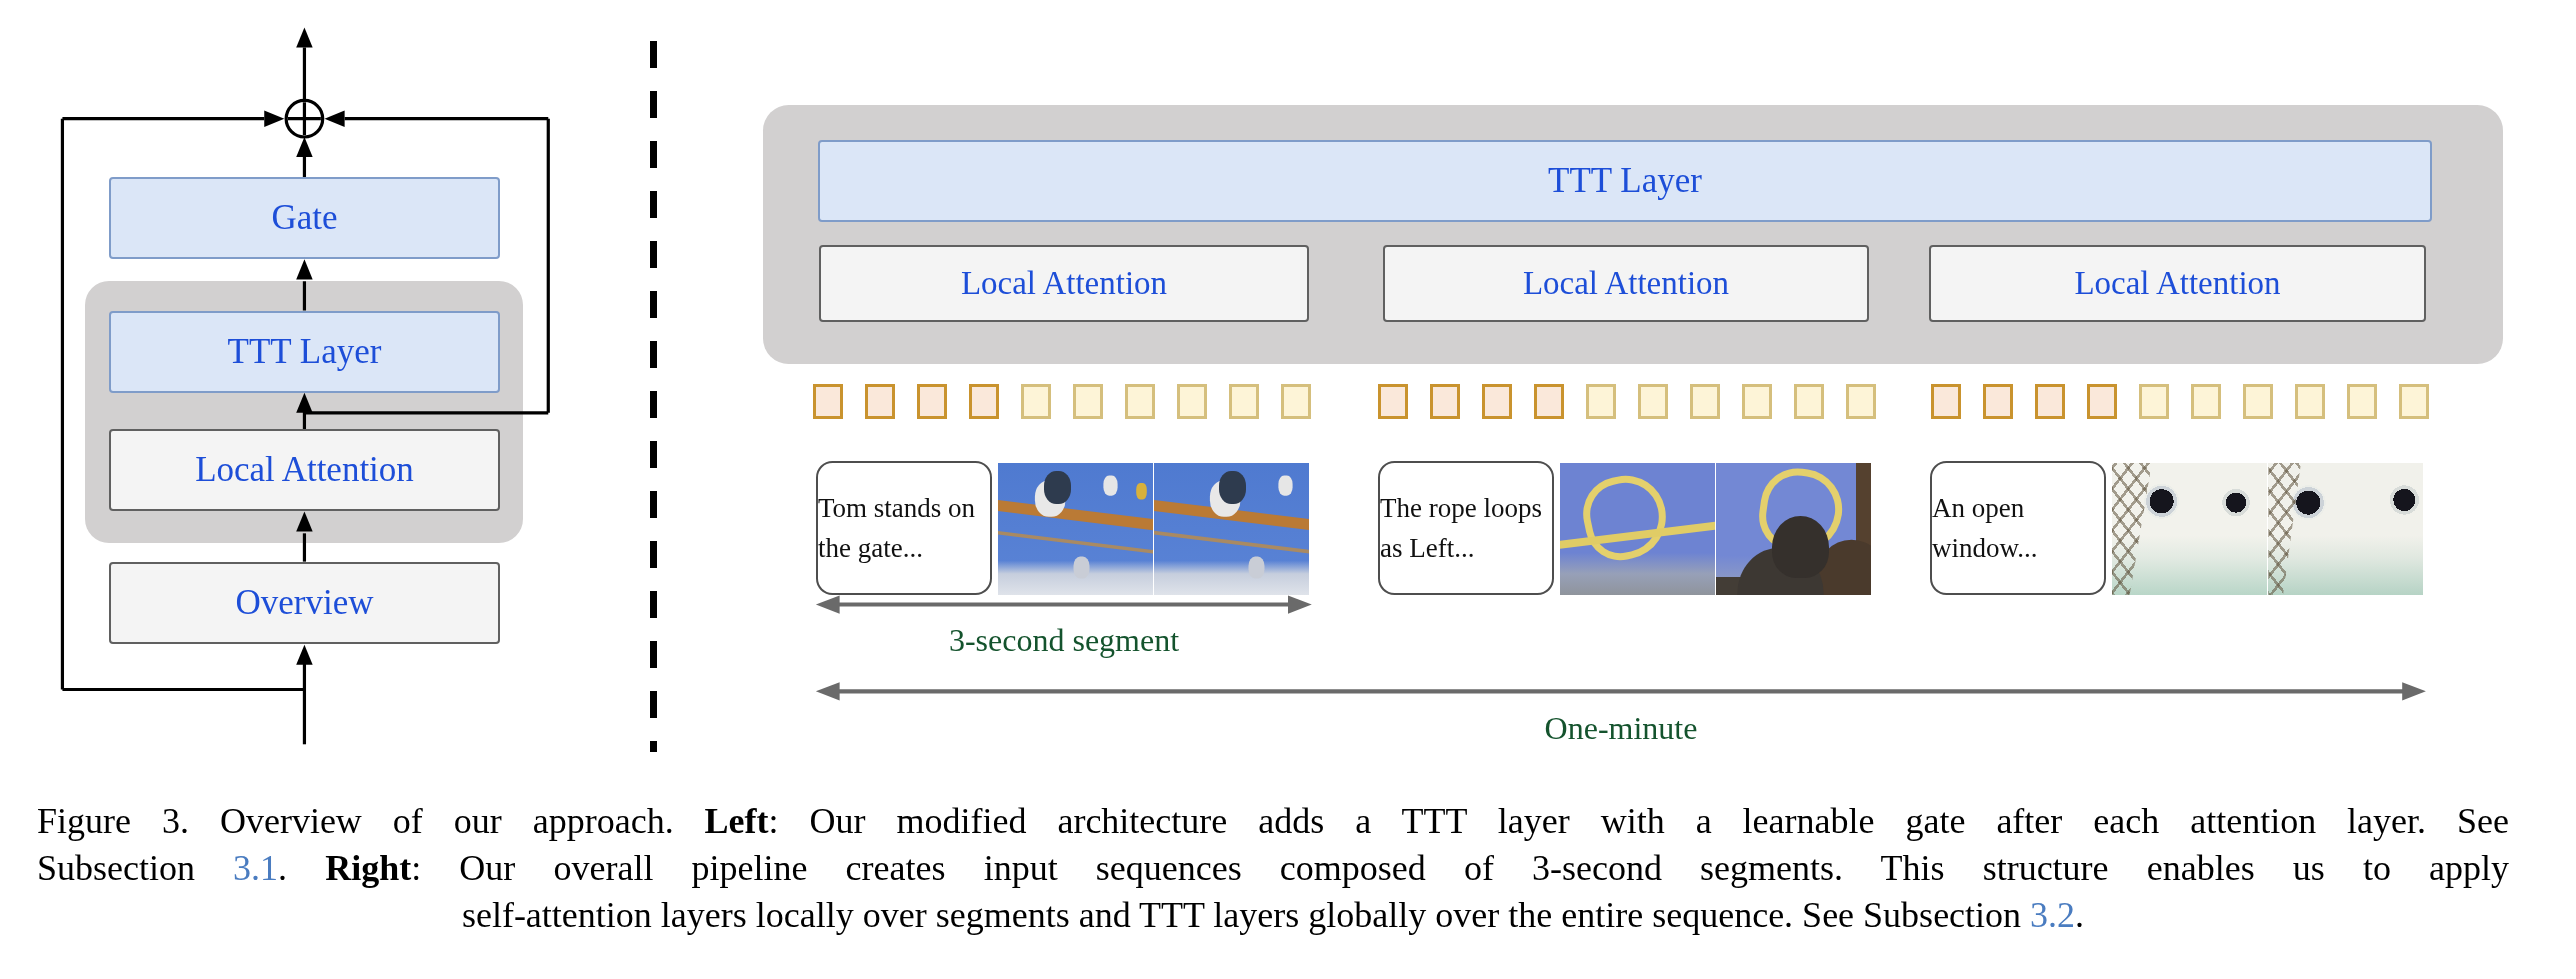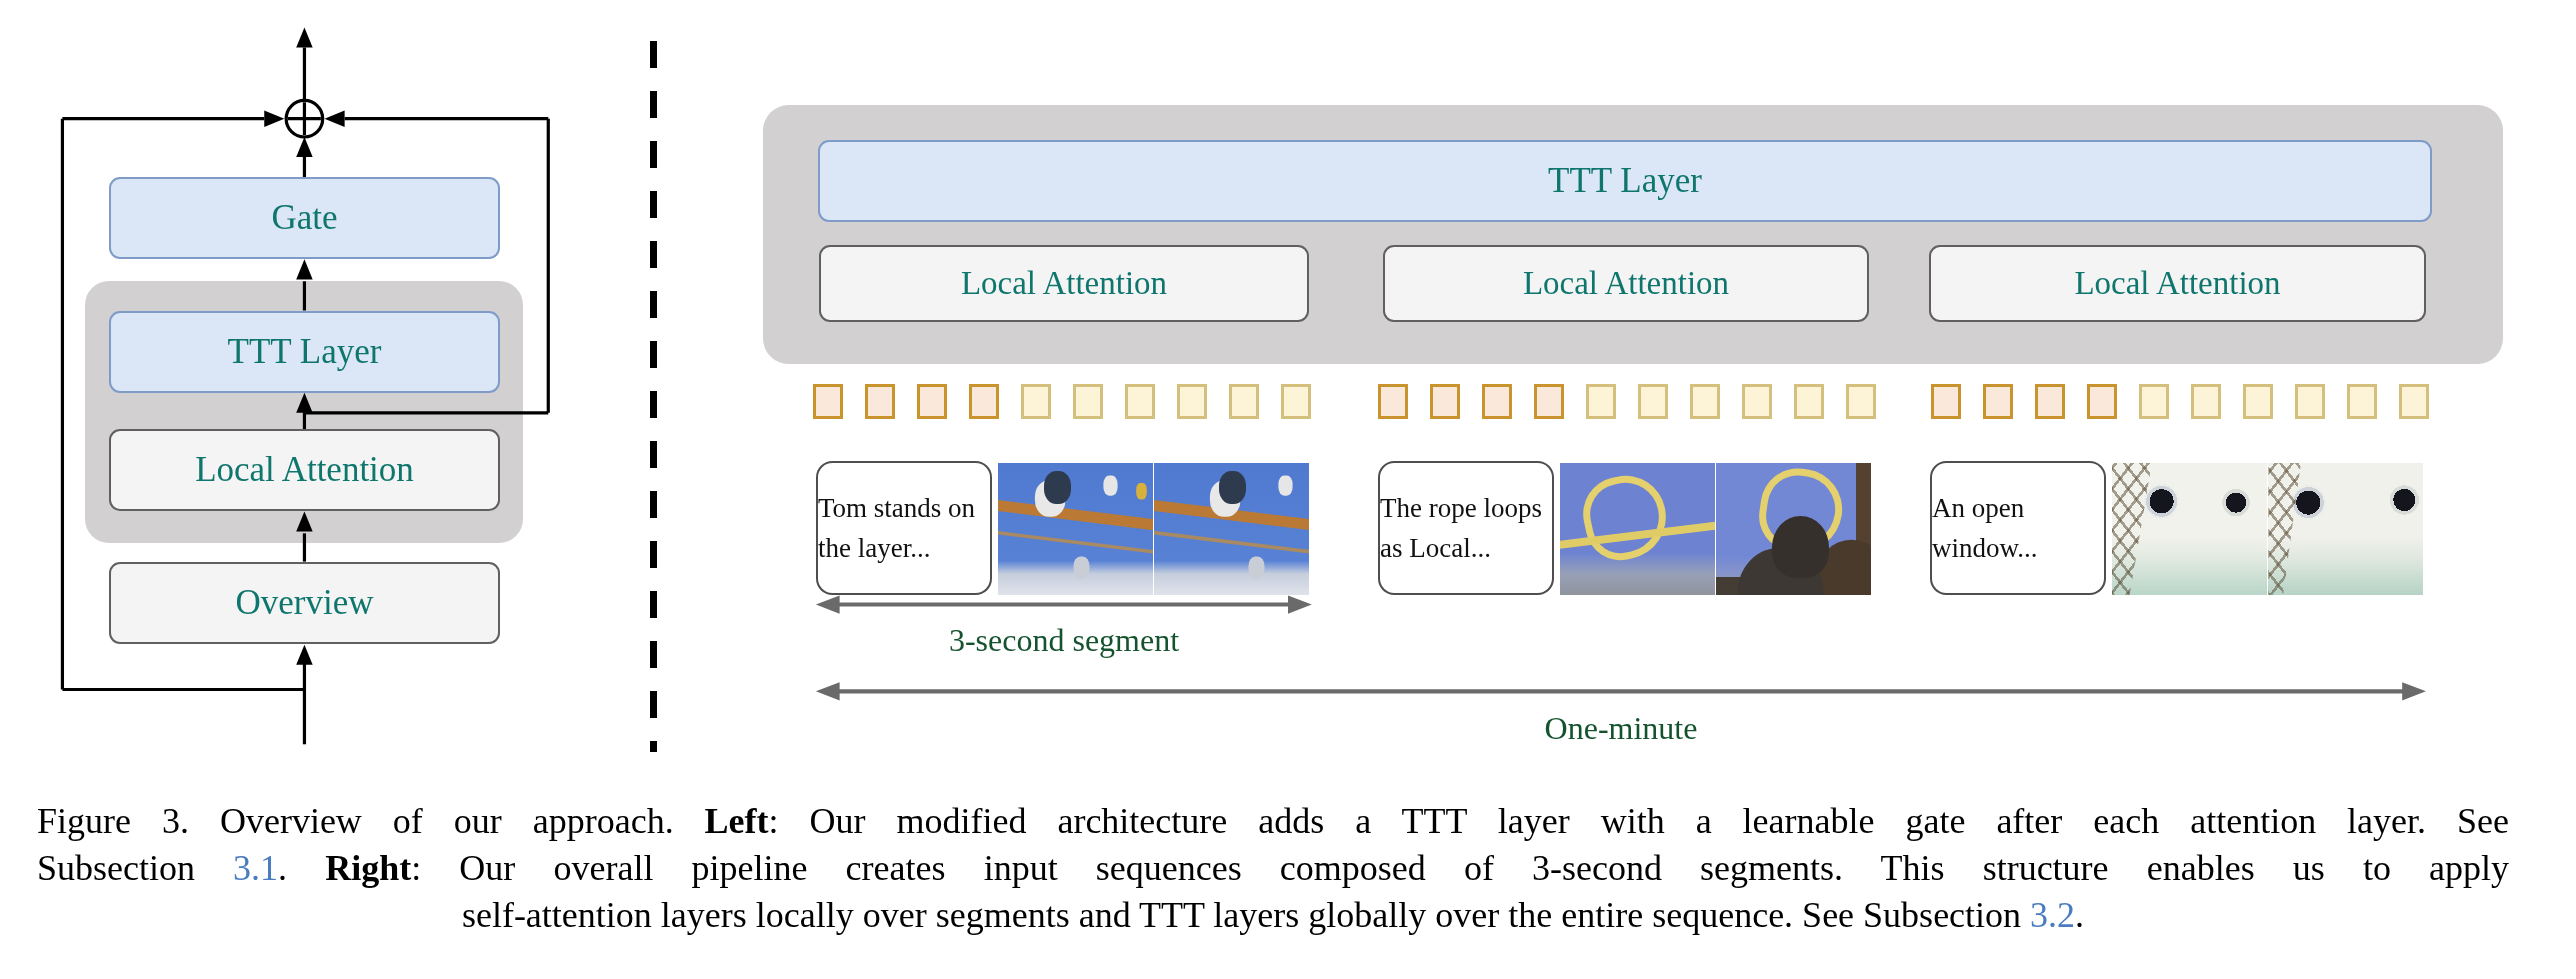--- a/index.html
+++ b/index.html
@@ -9,21 +9,21 @@
   
   .gray-panel{position:absolute;background:#d2d0d0;z-index:1;}
   #left-panel{left:85px;top:281px;width:438px;height:262px;border-radius:24px;}
   #right-panel{left:763px;top:105px;width:1740px;height:259px;border-radius:25.6px;}
 
   
   svg.lines{position:absolute;left:0;top:0;z-index:2;pointer-events:none;}
 
   
   .box{position:absolute;box-sizing:border-box;display:flex;align-items:center;justify-content:center;
-       border-radius:11px;font-size:35px;color:#0f766e;z-index:3;white-space:nowrap;}
+       border-radius:4px;font-size:35px;color:#1d4ed8;z-index:3;white-space:nowrap;}
   .blue{background:#dbe6f7;border:2.7px solid #7f9cc9;}
   .lite{background:#f4f4f4;border:2.7px solid #606060;}
   #gate-box{left:109px;top:177px;width:391px;height:82px;}
   #ttt-left-box{left:109px;top:311px;width:391px;height:82px;}
   #la-left-box{left:109px;top:429px;width:391px;height:82px;}
   #ln-left-box{left:109px;top:562px;width:391px;height:82px;}
 
   #ttt-right-box{left:818px;top:140px;width:1614px;height:82px;font-size:35px;}
   .la-right{top:245px;height:77px;font-size:33px;}
   #la-r1{left:819px;width:490px;}
@@ -223,29 +223,29 @@
       <div class="tok"></div>
       <div class="tok"></div>
       <div class="tok"></div>
       <div class="tok"></div>
       <div class="tok"></div>
     </div>
 
   <div class="segment" id="segment-1">
     <div class="seg-text">
       <span>Tom stands on</span>
-      <span>the layer...</span>
+      <span>the gate...</span>
     </div>
     <div class="frame f1a"></div>
     <div class="frame f1b"></div>
   </div>
   <div class="segment" id="segment-2">
     <div class="seg-text">
       <span>The rope loops</span>
-      <span>as Local...</span>
+      <span>as Left...</span>
     </div>
     <div class="frame f2a"></div>
     <div class="frame f2b"></div>
   </div>
   <div class="segment" id="segment-3">
     <div class="seg-text">
       <span>An open</span>
       <span>window...</span>
     </div>
     <div class="frame f3a"></div>

